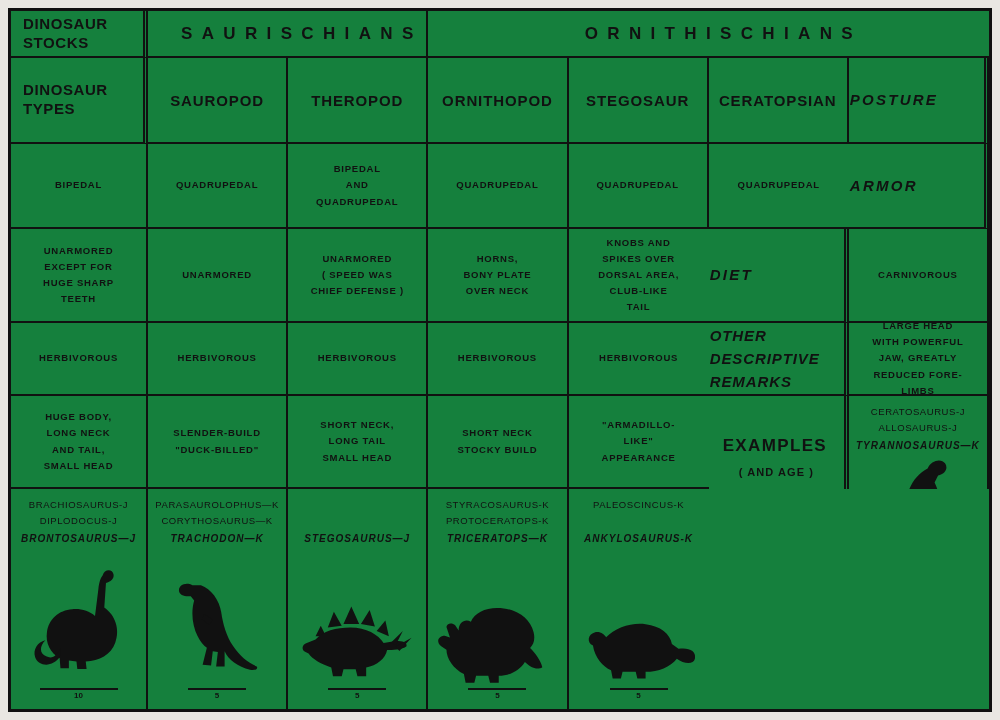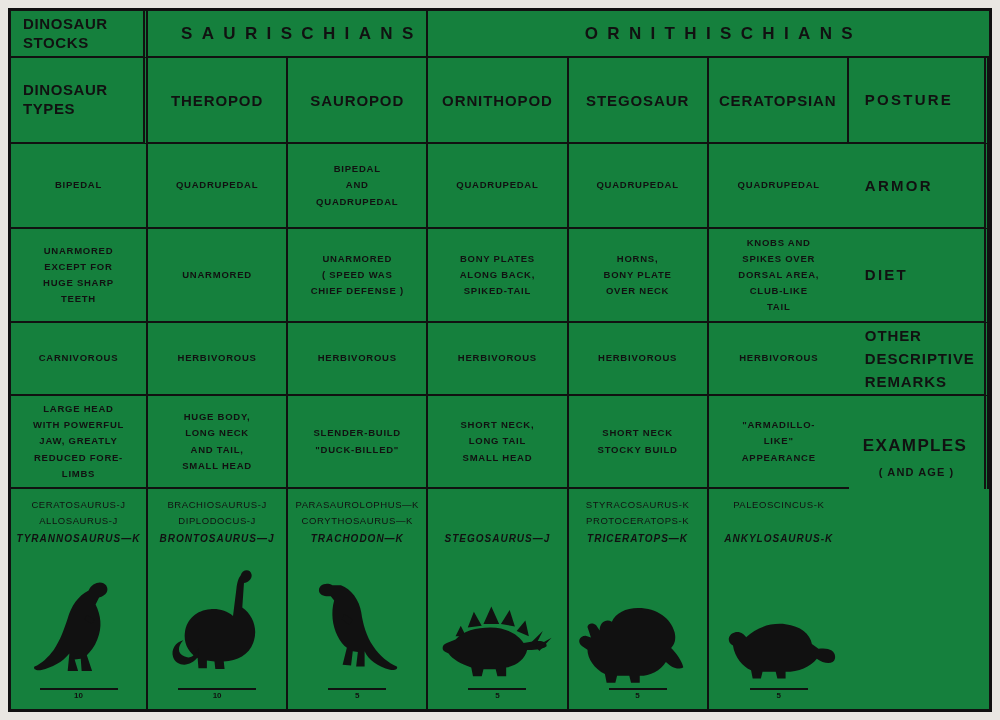--- a/index.html
+++ b/index.html
@@ -23,23 +23,23 @@
   .span4 { grid-column: span 4; }
 
   .stocklabel {
     justify-content:flex-start; padding-left:12px; text-align:left;
     font-size:15px; font-weight:bold; line-height:1.25; white-space:pre-line;
     letter-spacing:0.04em;
   }
   .group { font-size:17px; font-weight:bold; letter-spacing:0.55em; text-indent:0.55em;padding-left:20px; }
   .type  { font-size:15px; font-weight:bold; letter-spacing:0.06em; }
   .rowlabel {
-    justify-content:flex-start; padding-left:16px; text-align:left;
+    justify-content:flex-start; padding-left:1px; text-align:left;
     font-size:15px; font-weight:bold; letter-spacing:0.15em;
-    line-height:1.55; white-space:pre-line;
+    line-height:1.55; white-space:pre-line;font-style:italic;
   }
   .val {
     font-size:9.5px; font-weight:bold; letter-spacing:0.08em;
     line-height:1.7; white-space:pre-line; padding:4px;
   }
   .excell {
     flex-direction:column; justify-content:flex-start; padding-top:8px;
   }
   .names {
     font-size:9.5px; font-weight:normal; letter-spacing:0.06em;
@@ -72,22 +72,22 @@
 
 <div class="page">
 
   <div class="c dbl stocklabel">DINOSAUR
 STOCKS</div>
   <div class="c span2 group">SAURISCHIANS</div>
   <div class="c span4 group lastcol">ORNITHISCHIANS</div>
 
   <div class="c dbl stocklabel">DINOSAUR
 TYPES</div>
+  <div class="c type">SAUROPOD</div>
   <div class="c type">THEROPOD</div>
-  <div class="c type">SAUROPOD</div>
   <div class="c type">ORNITHOPOD</div>
   <div class="c type">STEGOSAUR</div>
   <div class="c type">CERATOPSIAN</div>
 
   <div class="c dbl rowlabel">POSTURE</div>
   <div class="c val">BIPEDAL</div>
   <div class="c val">QUADRUPEDAL</div>
   <div class="c val">BIPEDAL
 AND
 QUADRUPEDAL</div>
@@ -97,23 +97,20 @@
 
   <div class="c dbl rowlabel">ARMOR</div>
   <div class="c val">UNARMORED
 EXCEPT FOR
 HUGE SHARP
 TEETH</div>
   <div class="c val">UNARMORED</div>
   <div class="c val">UNARMORED
 ( SPEED WAS
 CHIEF DEFENSE )</div>
-  <div class="c val">BONY PLATES
-ALONG BACK,
-SPIKED-TAIL</div>
   <div class="c val">HORNS,
 BONY PLATE
 OVER NECK</div>
   <div class="c val lastcol">KNOBS AND
 SPIKES OVER
 DORSAL AREA,
 CLUB-LIKE
 TAIL</div>
 
   <div class="c dbl rowlabel">DIET</div>

